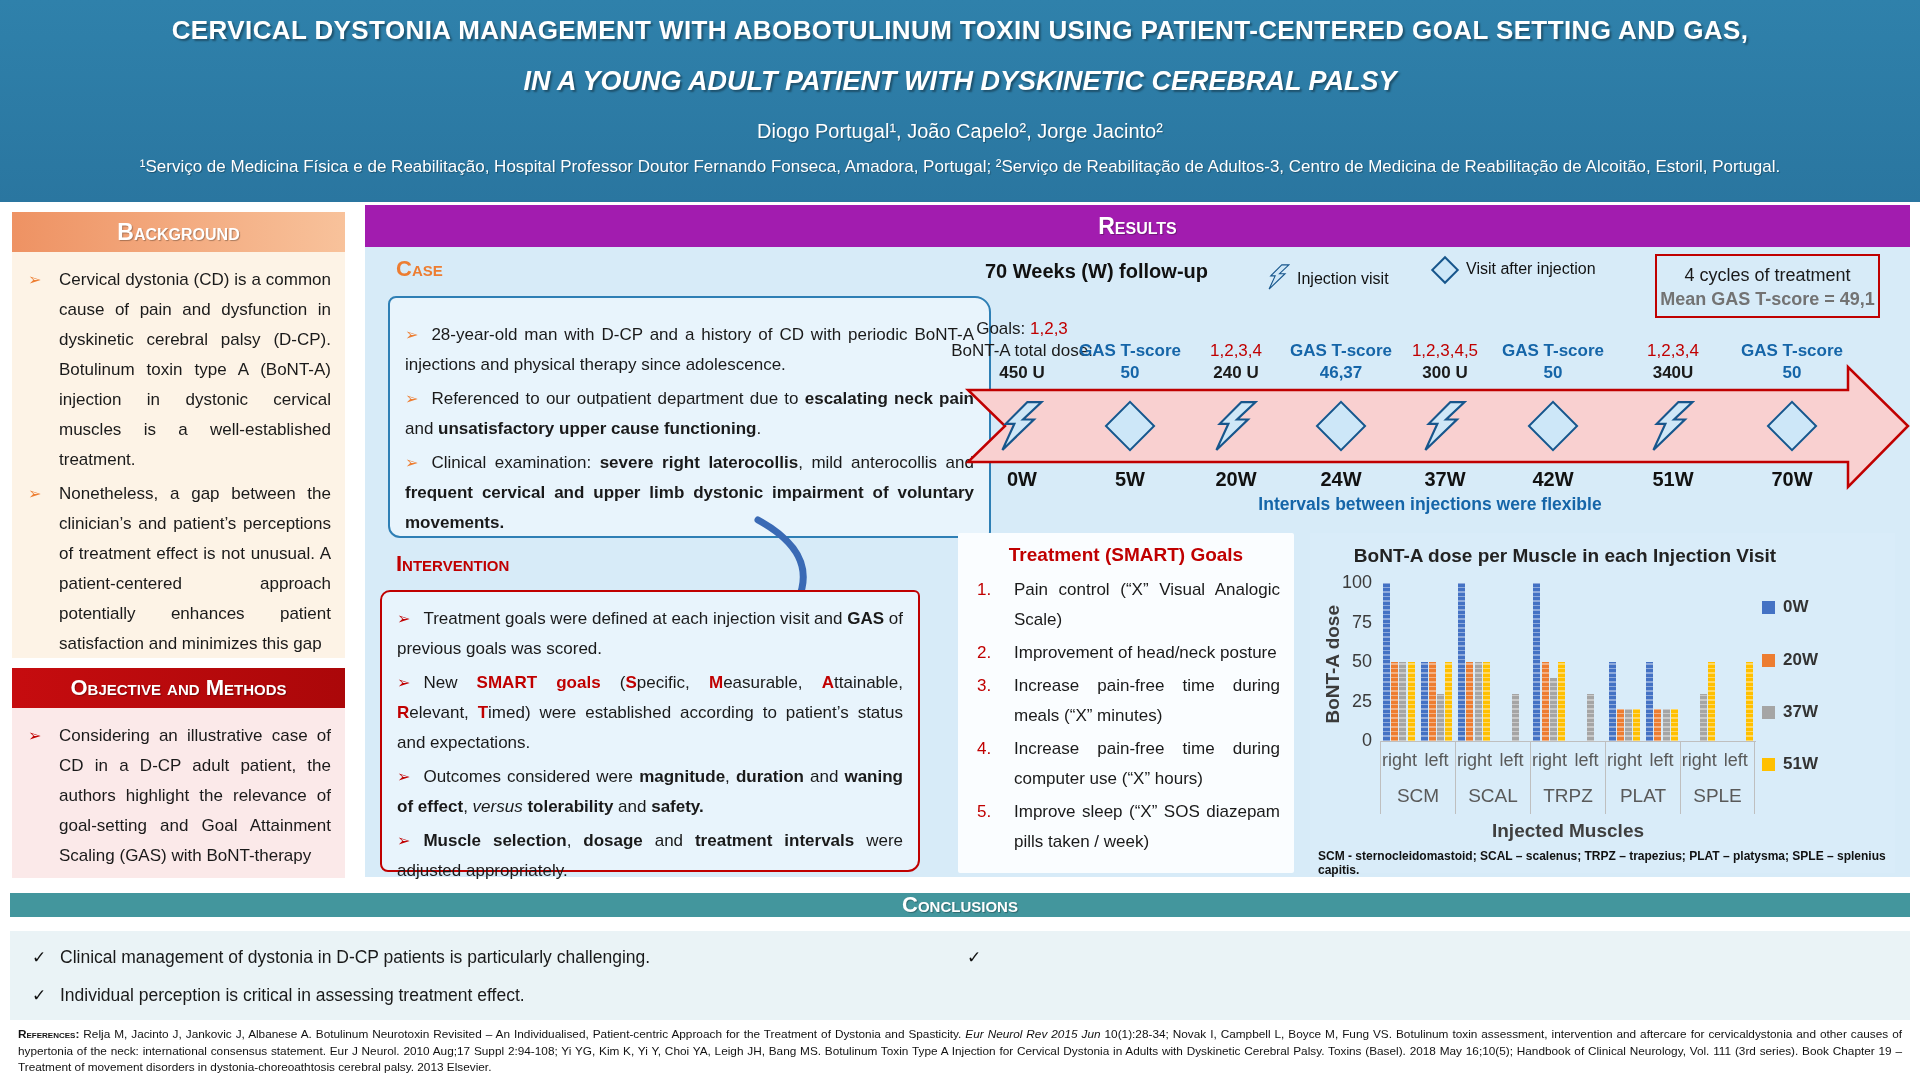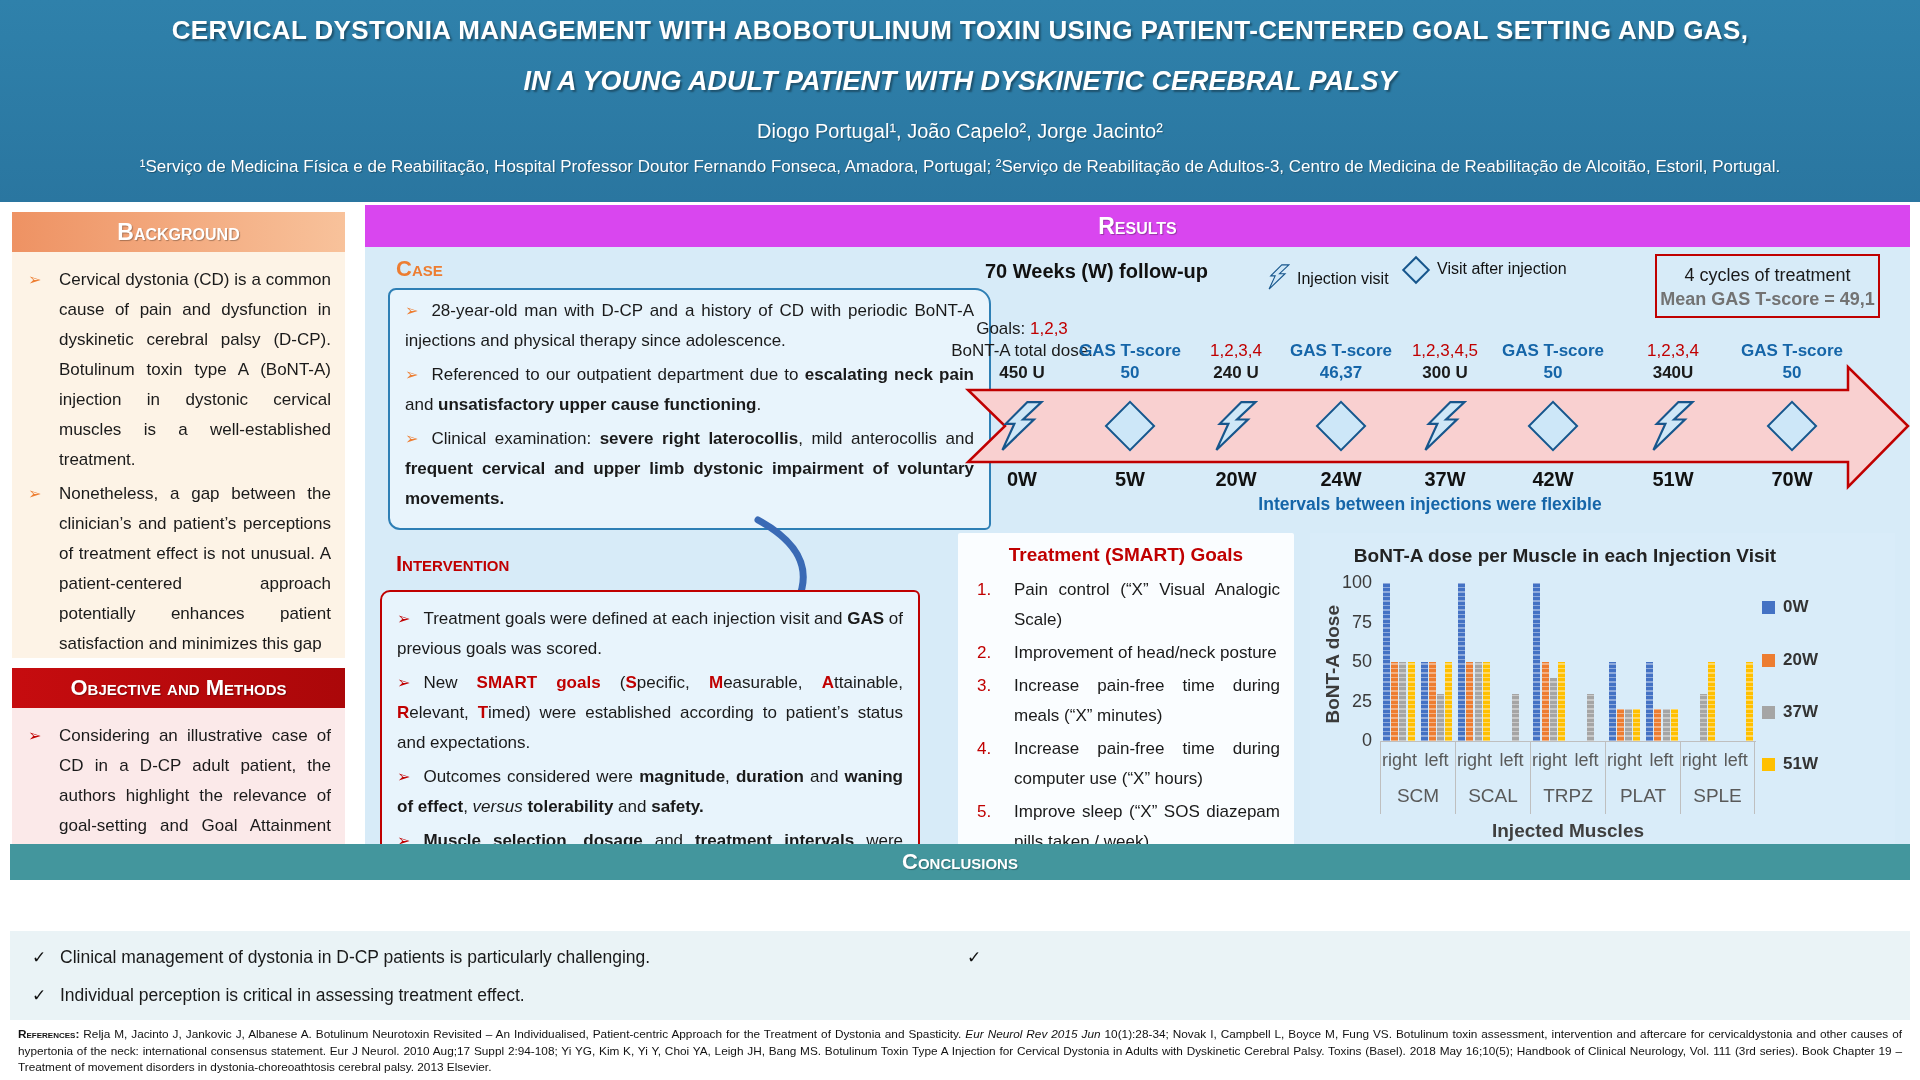--- a/index.html
+++ b/index.html
@@ -19,32 +19,32 @@
 #bg-p{left:12px;top:252px;width:333px;height:406px;background:#fdf3e6;padding:13px 14px}
 #obj-h{left:12px;top:668px;width:333px;height:40px;font-size:22px;background:linear-gradient(90deg,#c60c0f,#ab0709)}
 #obj-p{left:12px;top:708px;width:333px;height:170px;background:#fbe9e9;padding:13px 14px}
 
 .bullet{font-size:17px;line-height:30px;text-align:justify;margin-bottom:4px}
 .bullet.hang{position:relative;padding-left:33px}
 .bullet.hang .barrow{position:absolute;left:2px;top:0}
 .bullet.flow .barrow{margin-right:13px}
 .barrow{font-size:16px}
 
-#res-h{left:365px;top:205px;width:1545px;height:42px;font-size:23px;background:#d946ef}
+#res-h{left:365px;top:205px;width:1545px;height:42px;font-size:23px;background:#a21caf}
 #res-p{left:365px;top:247px;width:1545px;height:630px;background:#d7ebf8}
 .sub-h{font-variant:small-caps;font-weight:700;font-size:22px}
 #case-h{left:396px;top:256px;color:#ed7d31}
-#case-box{left:388px;top:288px;width:603px;height:242px;background:#e8f4fc;border:2px solid #2e7fb5;border-radius:8px 16px 6px 12px;padding:6px 15px}
+#case-box{left:388px;top:296px;width:603px;height:242px;background:#e8f4fc;border:2px solid #2e7fb5;border-radius:8px 16px 6px 12px;padding:22px 15px}
 #intv-h{left:396px;top:551px;color:#c00000}
 #intv-box{left:380px;top:590px;width:540px;height:282px;background:#e8f4fc;border:2px solid #c00000;border-radius:10px 6px 12px 8px;padding:12px 15px}
 #curve-arrow{left:728px;top:512px;width:120px;height:116px}
 
 #followup{left:985px;top:260px;font-size:20px;font-weight:600;color:#111}
 .leg{display:flex;align-items:center;font-size:16px;color:#111}
-#leg1{left:1268px;top:264px}#leg2{left:1404px;top:258px}
+#leg1{left:1268px;top:264px}#leg2{left:1433px;top:258px}
 .leg .txt{margin-left:7px}
 #cycles-box{left:1655px;top:254px;width:225px;height:64px;border:2px solid #c00000;text-align:center;padding-top:7px;font-size:18px;line-height:24px}
 #cycles-box .l2{color:#737373;font-weight:700}
 .tl-ann{position:absolute;top:306px;height:78px;display:flex;flex-direction:column;justify-content:flex-end;text-align:center;font-size:17px;line-height:22px}
 .tl-goal-num{color:#c00000}
 .tl-dose{font-weight:700}
 .tl-dose .pre{font-weight:400}
 .tl-score{color:#1565a8;font-weight:700}
 .tl-icon{position:absolute;top:396px;width:60px;height:60px;display:flex;align-items:center;justify-content:center}
 .tl-week{position:absolute;top:468px;width:120px;text-align:center;font-size:20px;font-weight:600;color:#111}
@@ -67,21 +67,21 @@
 .cat-g{width:75px;border-left:1.5px solid #bfbfbf;display:flex;align-items:center;justify-content:center;color:#595959}
 .cat-g:last-child{border-right:1.5px solid #bfbfbf}
 .row1 .cat-g{height:36px;font-size:18px}
 .row1 .half{width:50%;text-align:center}
 .row2 .cat-g{height:36px;font-size:19px}
 #xlab{position:absolute;left:70px;top:287px;width:376px;text-align:center;font-weight:700;font-size:19px;color:#3f3f3f}
 #chart-foot{position:absolute;left:8px;top:316px;width:572px;font-size:12px;font-weight:600;color:#111}
 .leg-e{position:absolute;left:452px;display:flex;align-items:center;font-size:17px;font-weight:600;color:#333}
 .leg-m{width:13px;height:13px;margin-right:8px}
 
-#conc-h{left:10px;top:844px;width:1900px;height:36px;font-size:22px;background:#43969d}
+#conc-h{left:10px;top:893px;width:1900px;height:24px;font-size:22px;background:#43969d}
 #conc-p{left:10px;top:931px;width:1900px;height:89px;background:#eaf3f6;padding-top:13px}
 .conc-item{position:relative;padding-left:30px;font-size:17.5px;line-height:27px;margin-bottom:11px;text-align:justify}
 .conc-item .check{position:absolute;left:2px;font-size:17px;color:#111}
 #conc-left{position:absolute;left:30px;top:944px;width:640px}
 #conc-right{position:absolute;left:965px;top:944px;width:930px}
 
 #refs{left:0;top:1020px;width:1920px;height:60px;background:#fff;padding:6px 18px 0 18px;font-size:11.8px;line-height:16.6px;text-align:justify;color:#111}
 </style>
 </head>
 <body>

